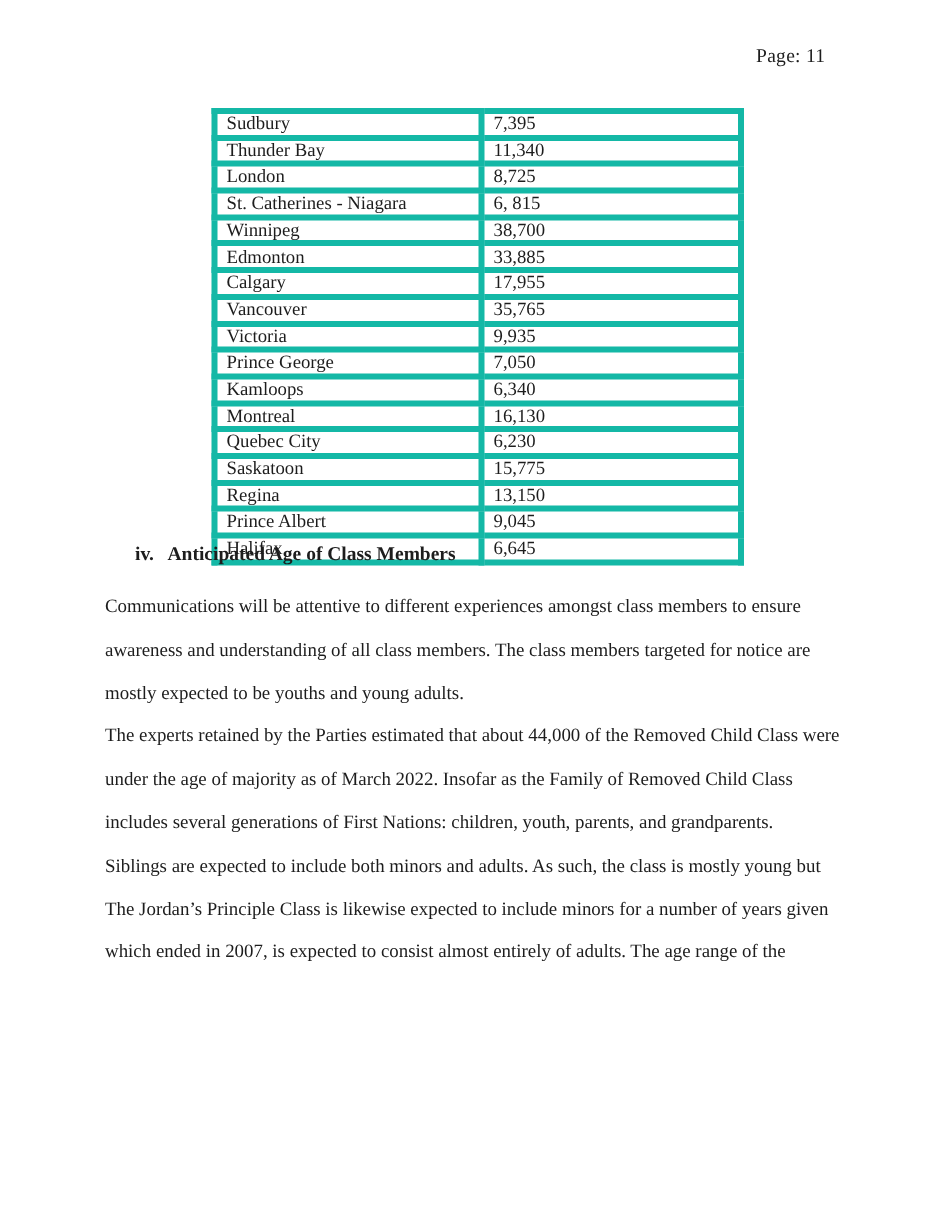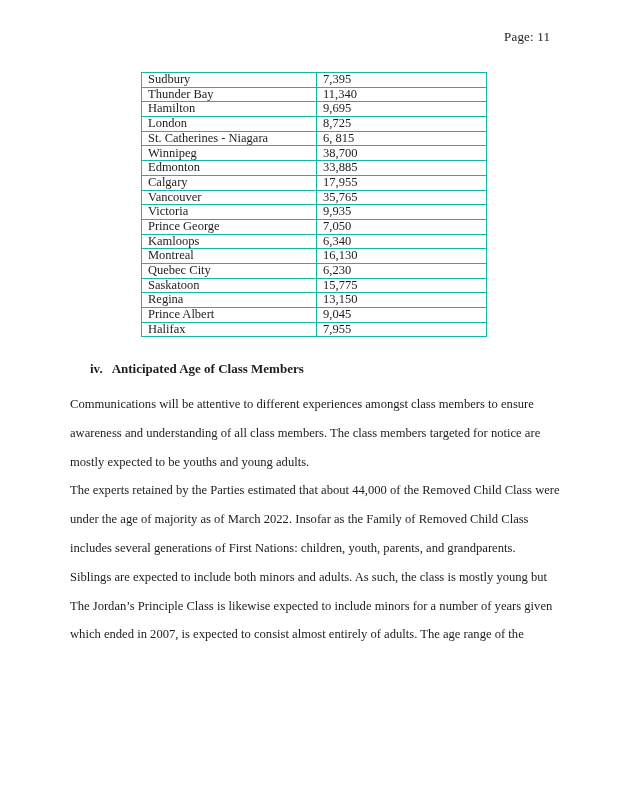--- a/index.html
+++ b/index.html
@@ -26,21 +26,21 @@
   .city-table {
     position: absolute;
     top: 72px;
     left: 141px;
     width: 341px;
     border-collapse: collapse;
     table-layout: fixed;
     font-size: 12.5px;
   }
   .city-table td {
-    border: 1px solid #14b8a6;
+    border: 4px solid #14b8a6;
     height: 13.7px;
     line-height: 13.5px;
     padding: 0 2px 0 6px;
     vertical-align: middle;
     white-space: nowrap;
     overflow: hidden;
   }
   .city-table td.city-cell { width: 166px; }
   .city-table td.value-cell { width: 161px; }
   .section-heading {
@@ -78,24 +78,20 @@
   <tr>
     <td class="city-cell">Sudbury</td>
     <td class="value-cell">7,395</td>
   </tr>
 
   <tr>
     <td class="city-cell">Thunder Bay</td>
     <td class="value-cell">11,340</td>
   </tr>
 
-  <tr>
-    <td class="city-cell">Hamilton</td>
-    <td class="value-cell">9,695</td>
-  </tr>
 
   <tr>
     <td class="city-cell">London</td>
     <td class="value-cell">8,725</td>
   </tr>
 
   <tr>
     <td class="city-cell">St. Catherines - Niagara</td>
     <td class="value-cell">6, 815</td>
   </tr>
@@ -156,21 +152,21 @@
     <td class="value-cell">13,150</td>
   </tr>
 
   <tr>
     <td class="city-cell">Prince Albert</td>
     <td class="value-cell">9,045</td>
   </tr>
 
   <tr>
     <td class="city-cell">Halifax</td>
-    <td class="value-cell">7,955</td>
+    <td class="value-cell">6,645</td>
   </tr>
 </tbody>
   </table>
 
   <div class="section-heading">
     <span class="heading-num">iv.</span><span>Anticipated Age of Class Members</span>
   </div>
 
   <div class="body-text">
   <div class="line">Communications will be attentive to different experiences amongst class members to ensure</div>

